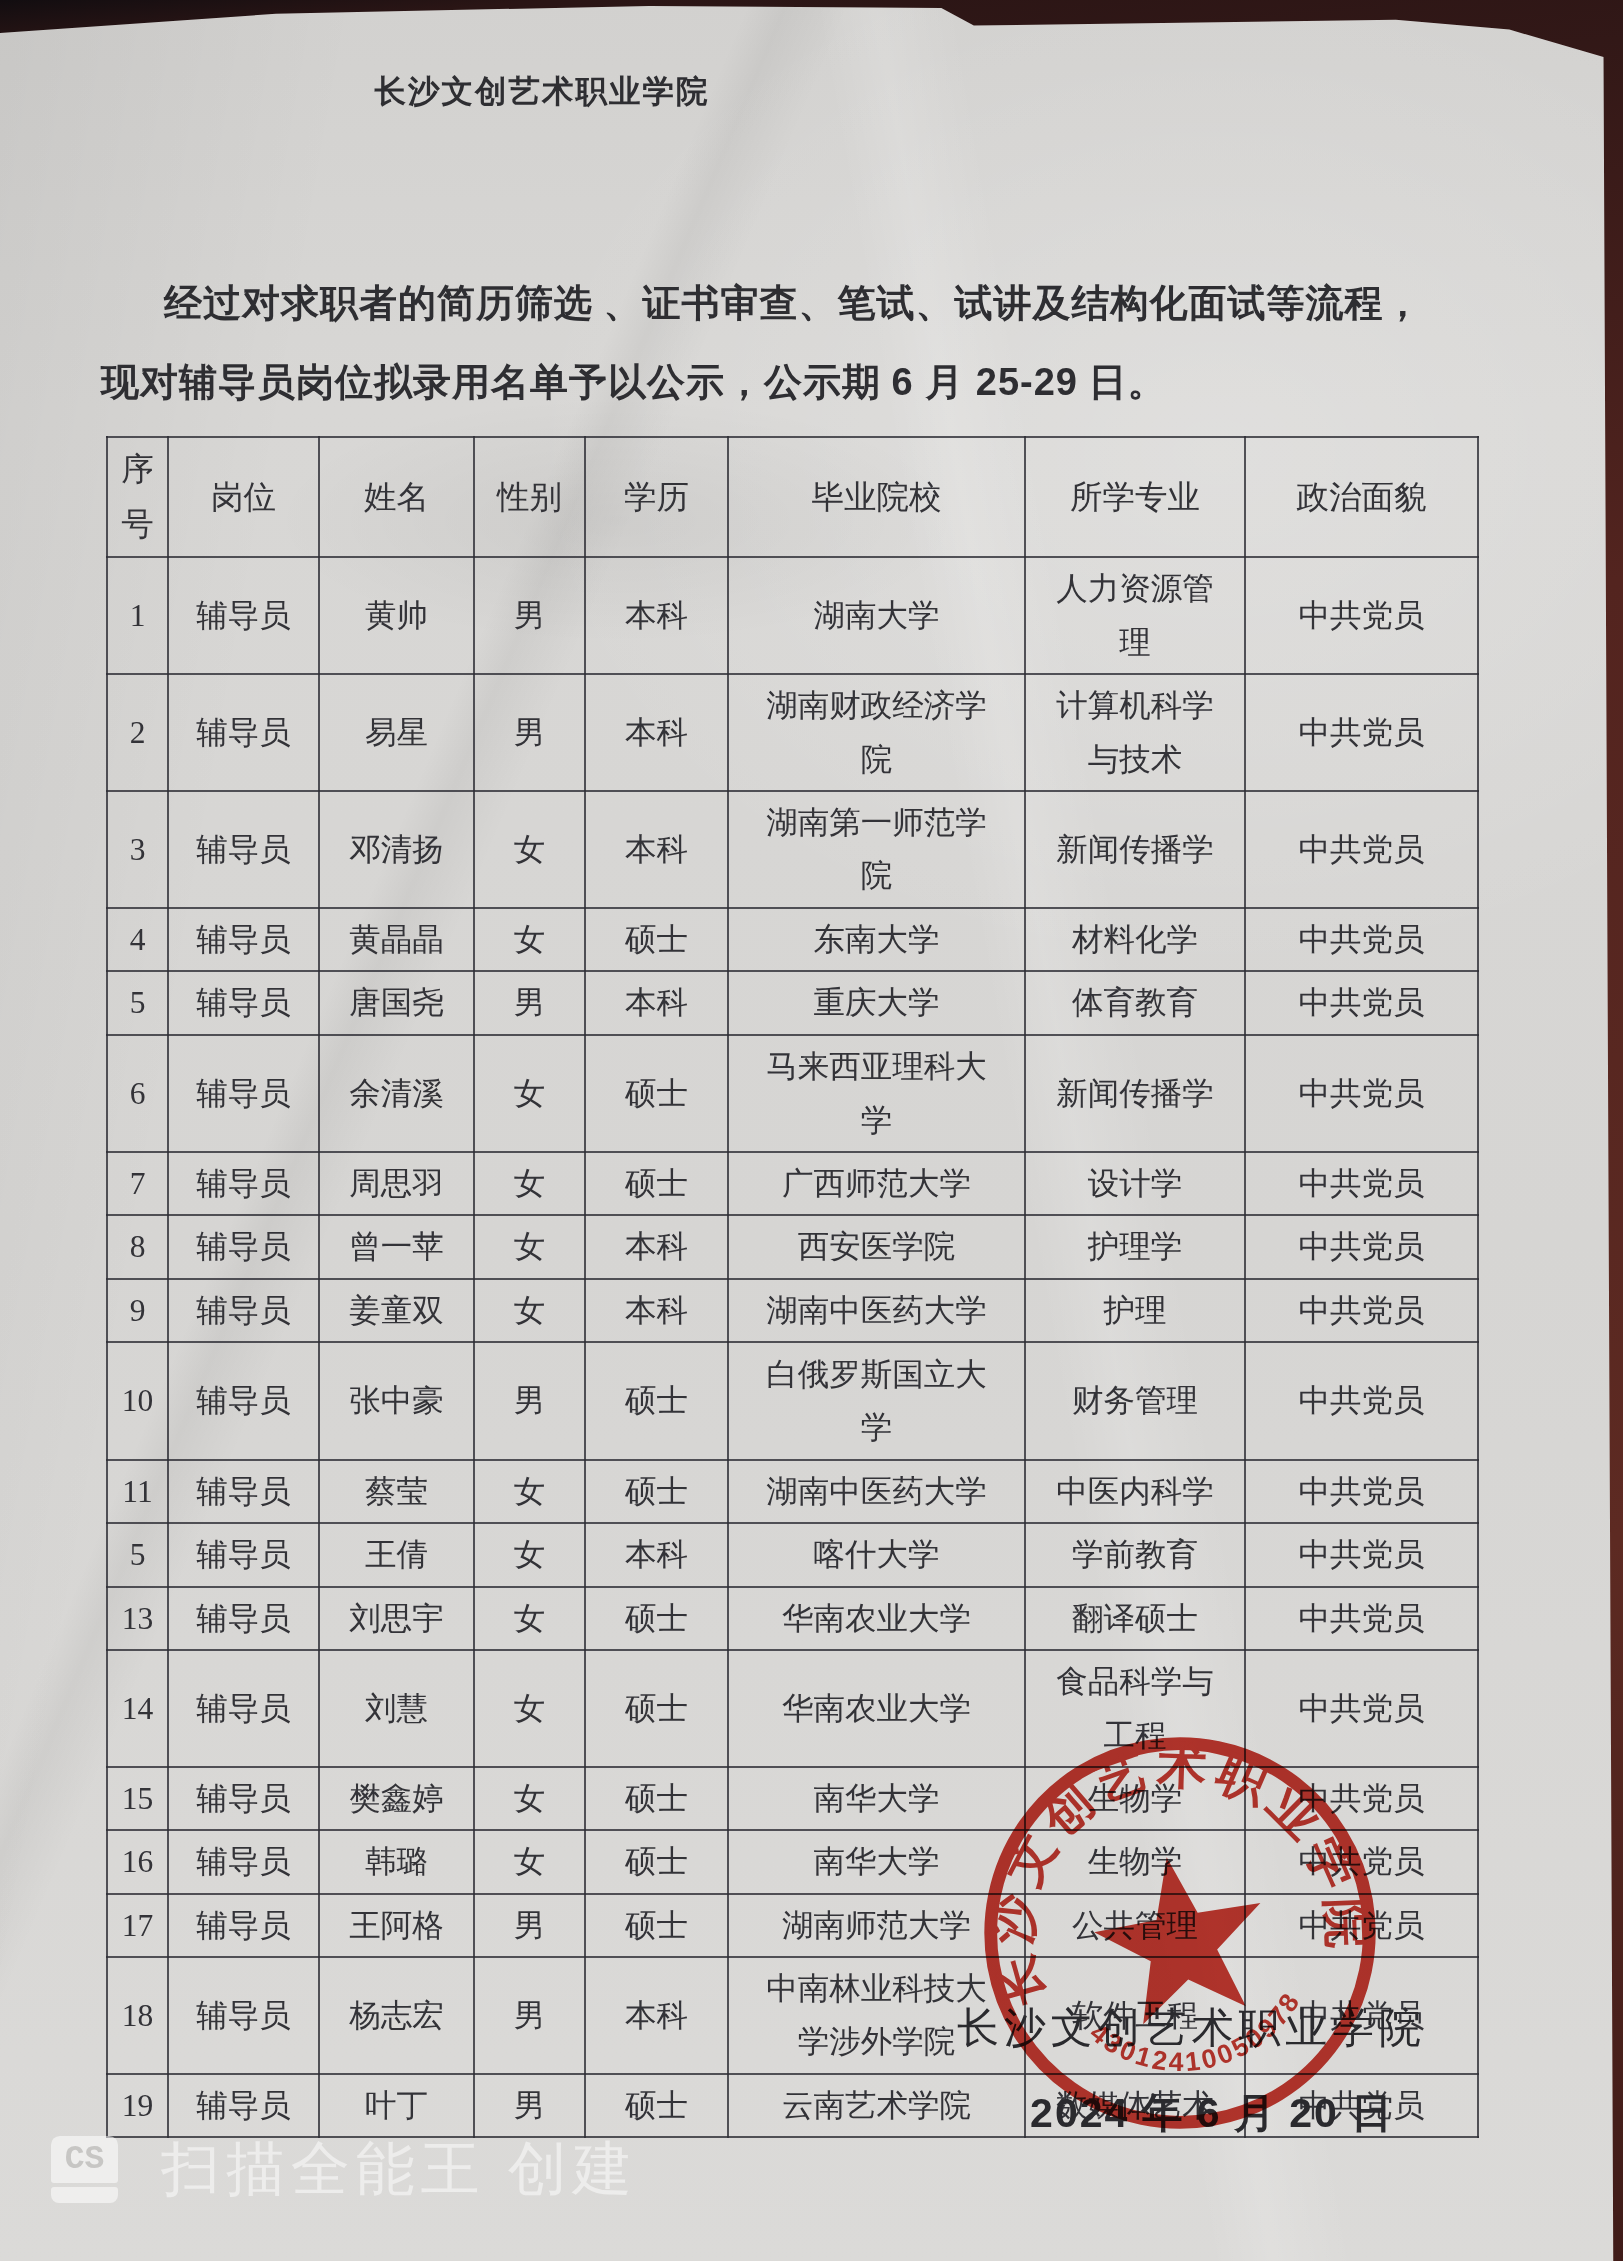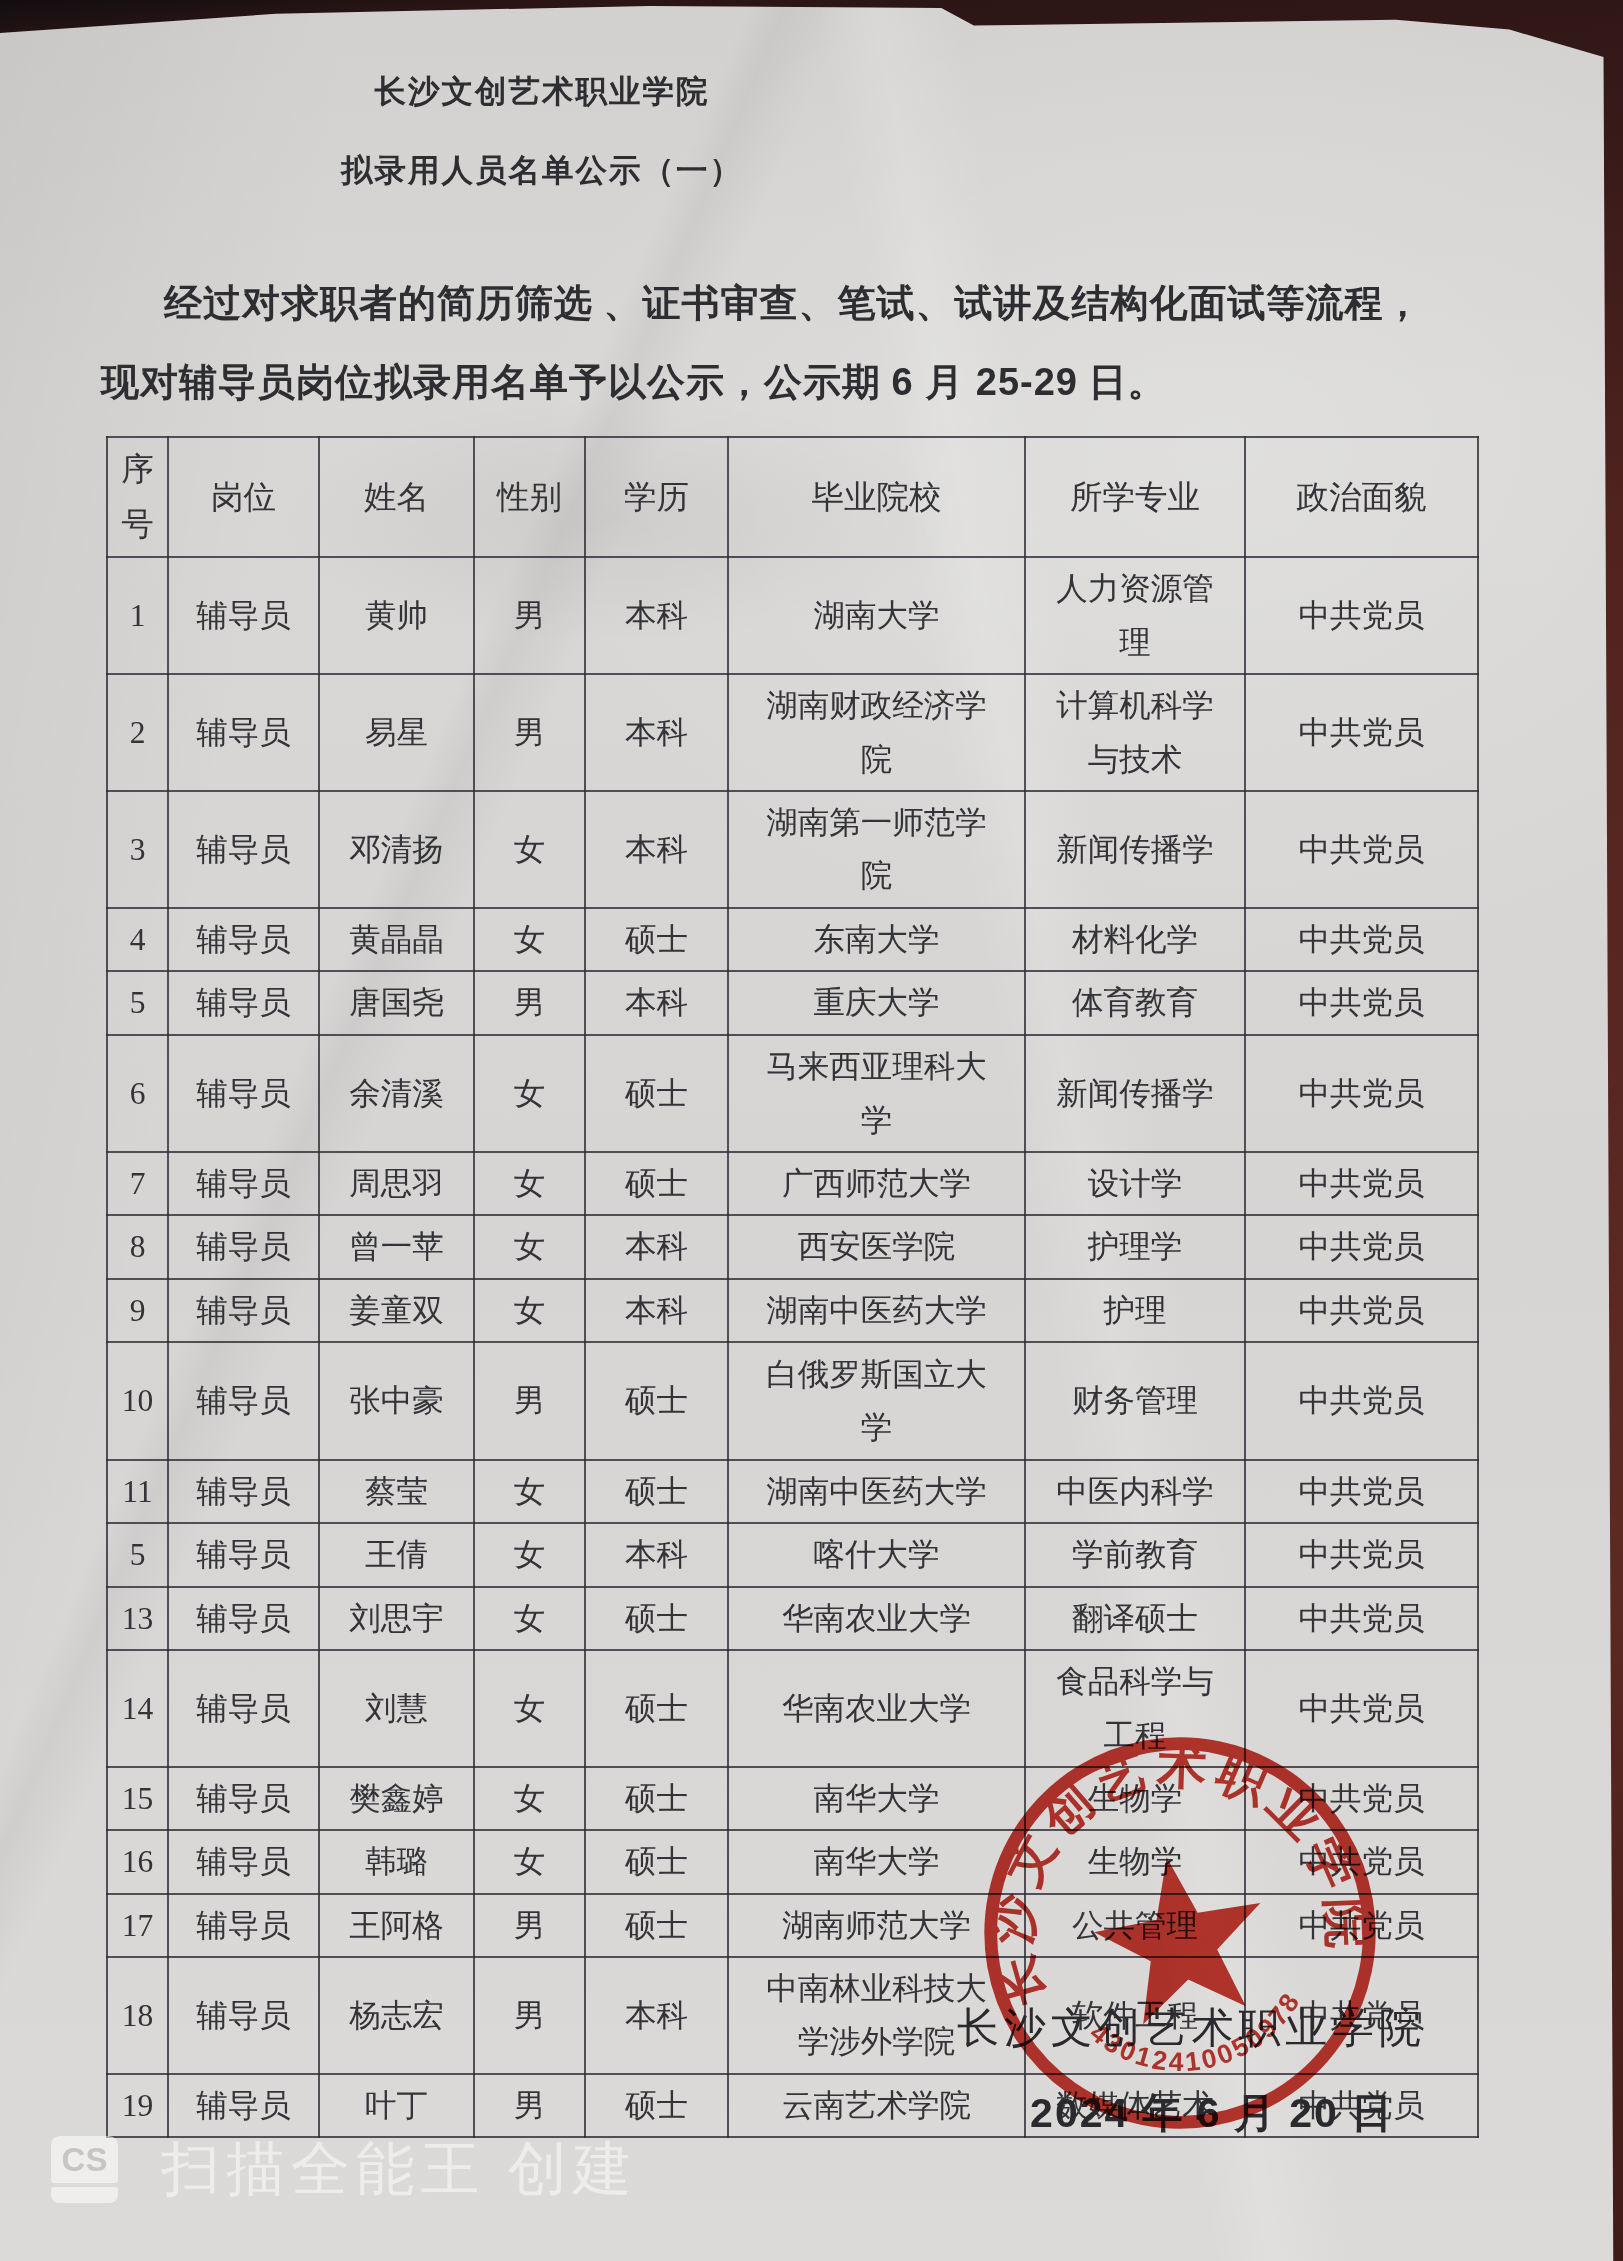--- a/index.html
+++ b/index.html
@@ -67,33 +67,32 @@
   .signature{position:absolute;right:197px;top:2000px;font-size:42px;letter-spacing:4.9px;font-weight:500;color:#2a2a2e;}
   .dateline{position:absolute;right:229px;top:2086px;font-size:41px;font-weight:700;color:#2a2a2e;letter-spacing:2px;}
   .stamp-wrap{
     position:absolute;left:973px;top:1726px;width:414px;height:414px;
     transform:rotate(-10deg);mix-blend-mode:multiply;opacity:.92;
   }
   .watermark{position:absolute;left:51px;top:2136px;display:flex;align-items:flex-start;}
   .cs-icon{width:67px;}
   .cs-box{width:67px;height:47px;background:rgba(255,255,255,.55);border-radius:8.9px 8.9px 3px 3px;
     display:flex;align-items:center;justify-content:center;
-    font-family:Liberation Sans, sans-serif;font-weight:700;font-size:33px;color:#c7c6c4;}
+    font-family:Liberation Mono, monospace;font-weight:700;font-size:33px;color:#c7c6c4;}
   .cs-bar{width:67px;height:15.8px;background:rgba(255,255,255,.55);border-radius:3px 3px 7.9px 7.9px;margin-top:3.9px;}
   .wm-text{margin-left:43px;font-size:59px;color:rgba(255,255,255,.5);letter-spacing:5.9px;
     font-family:"Liberation Sans","DejaVu Sans",sans-serif;line-height:67px;}
 </style>
 </head>
 <body>
 
 <div class="paper"></div>
 
 <div class="titleblock">
   <div class="doc-title">长沙文创艺术职业学院</div>
-  <div class="doc-subtitle">拟录用人员名单公示（一）</div>
 </div>
 
 <div class="para">
   <div><span class="indent"></span><span>经过对求职者的简历筛选 、证书审查、笔试、试讲及结构化面试等流程，</span></div>
   <div><span>现对辅导员岗位拟录用名单予以公示，公示期 </span><span class="num-sans">6 月 25-29</span><span> 日。</span></div>
 </div>
 
 <table class="roster">
   <colgroup>
     <col style="width:61px">

